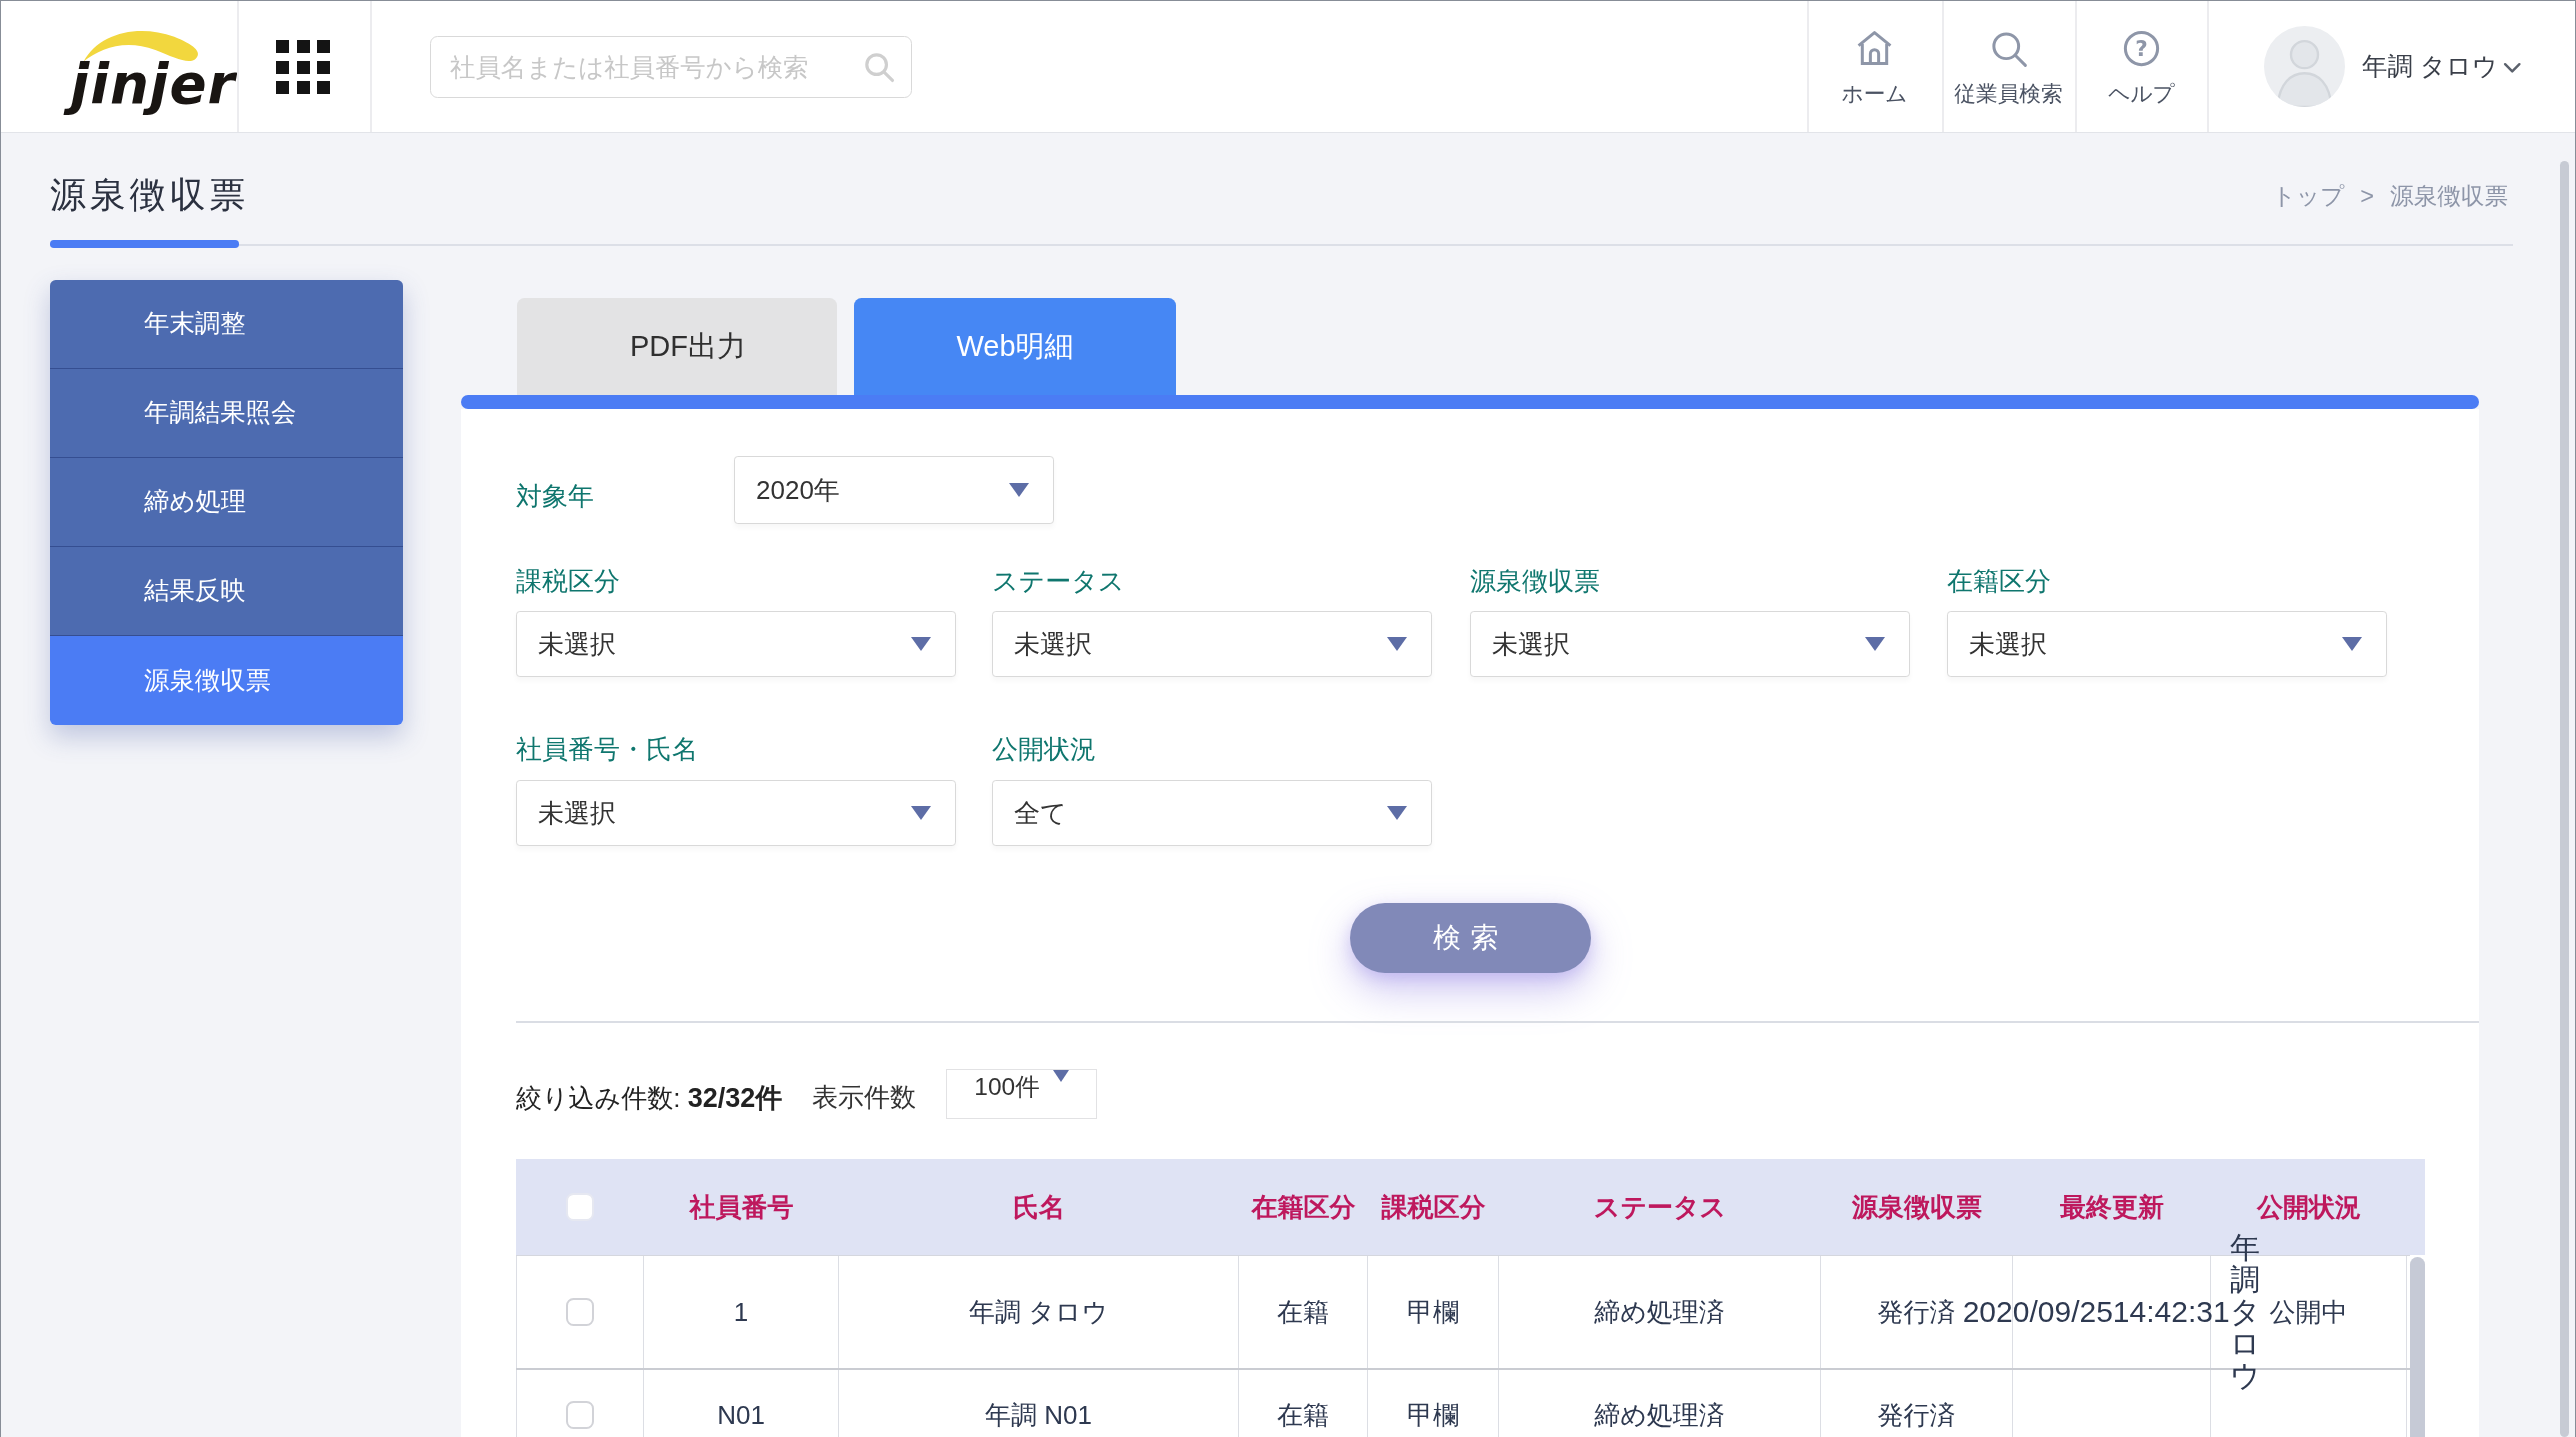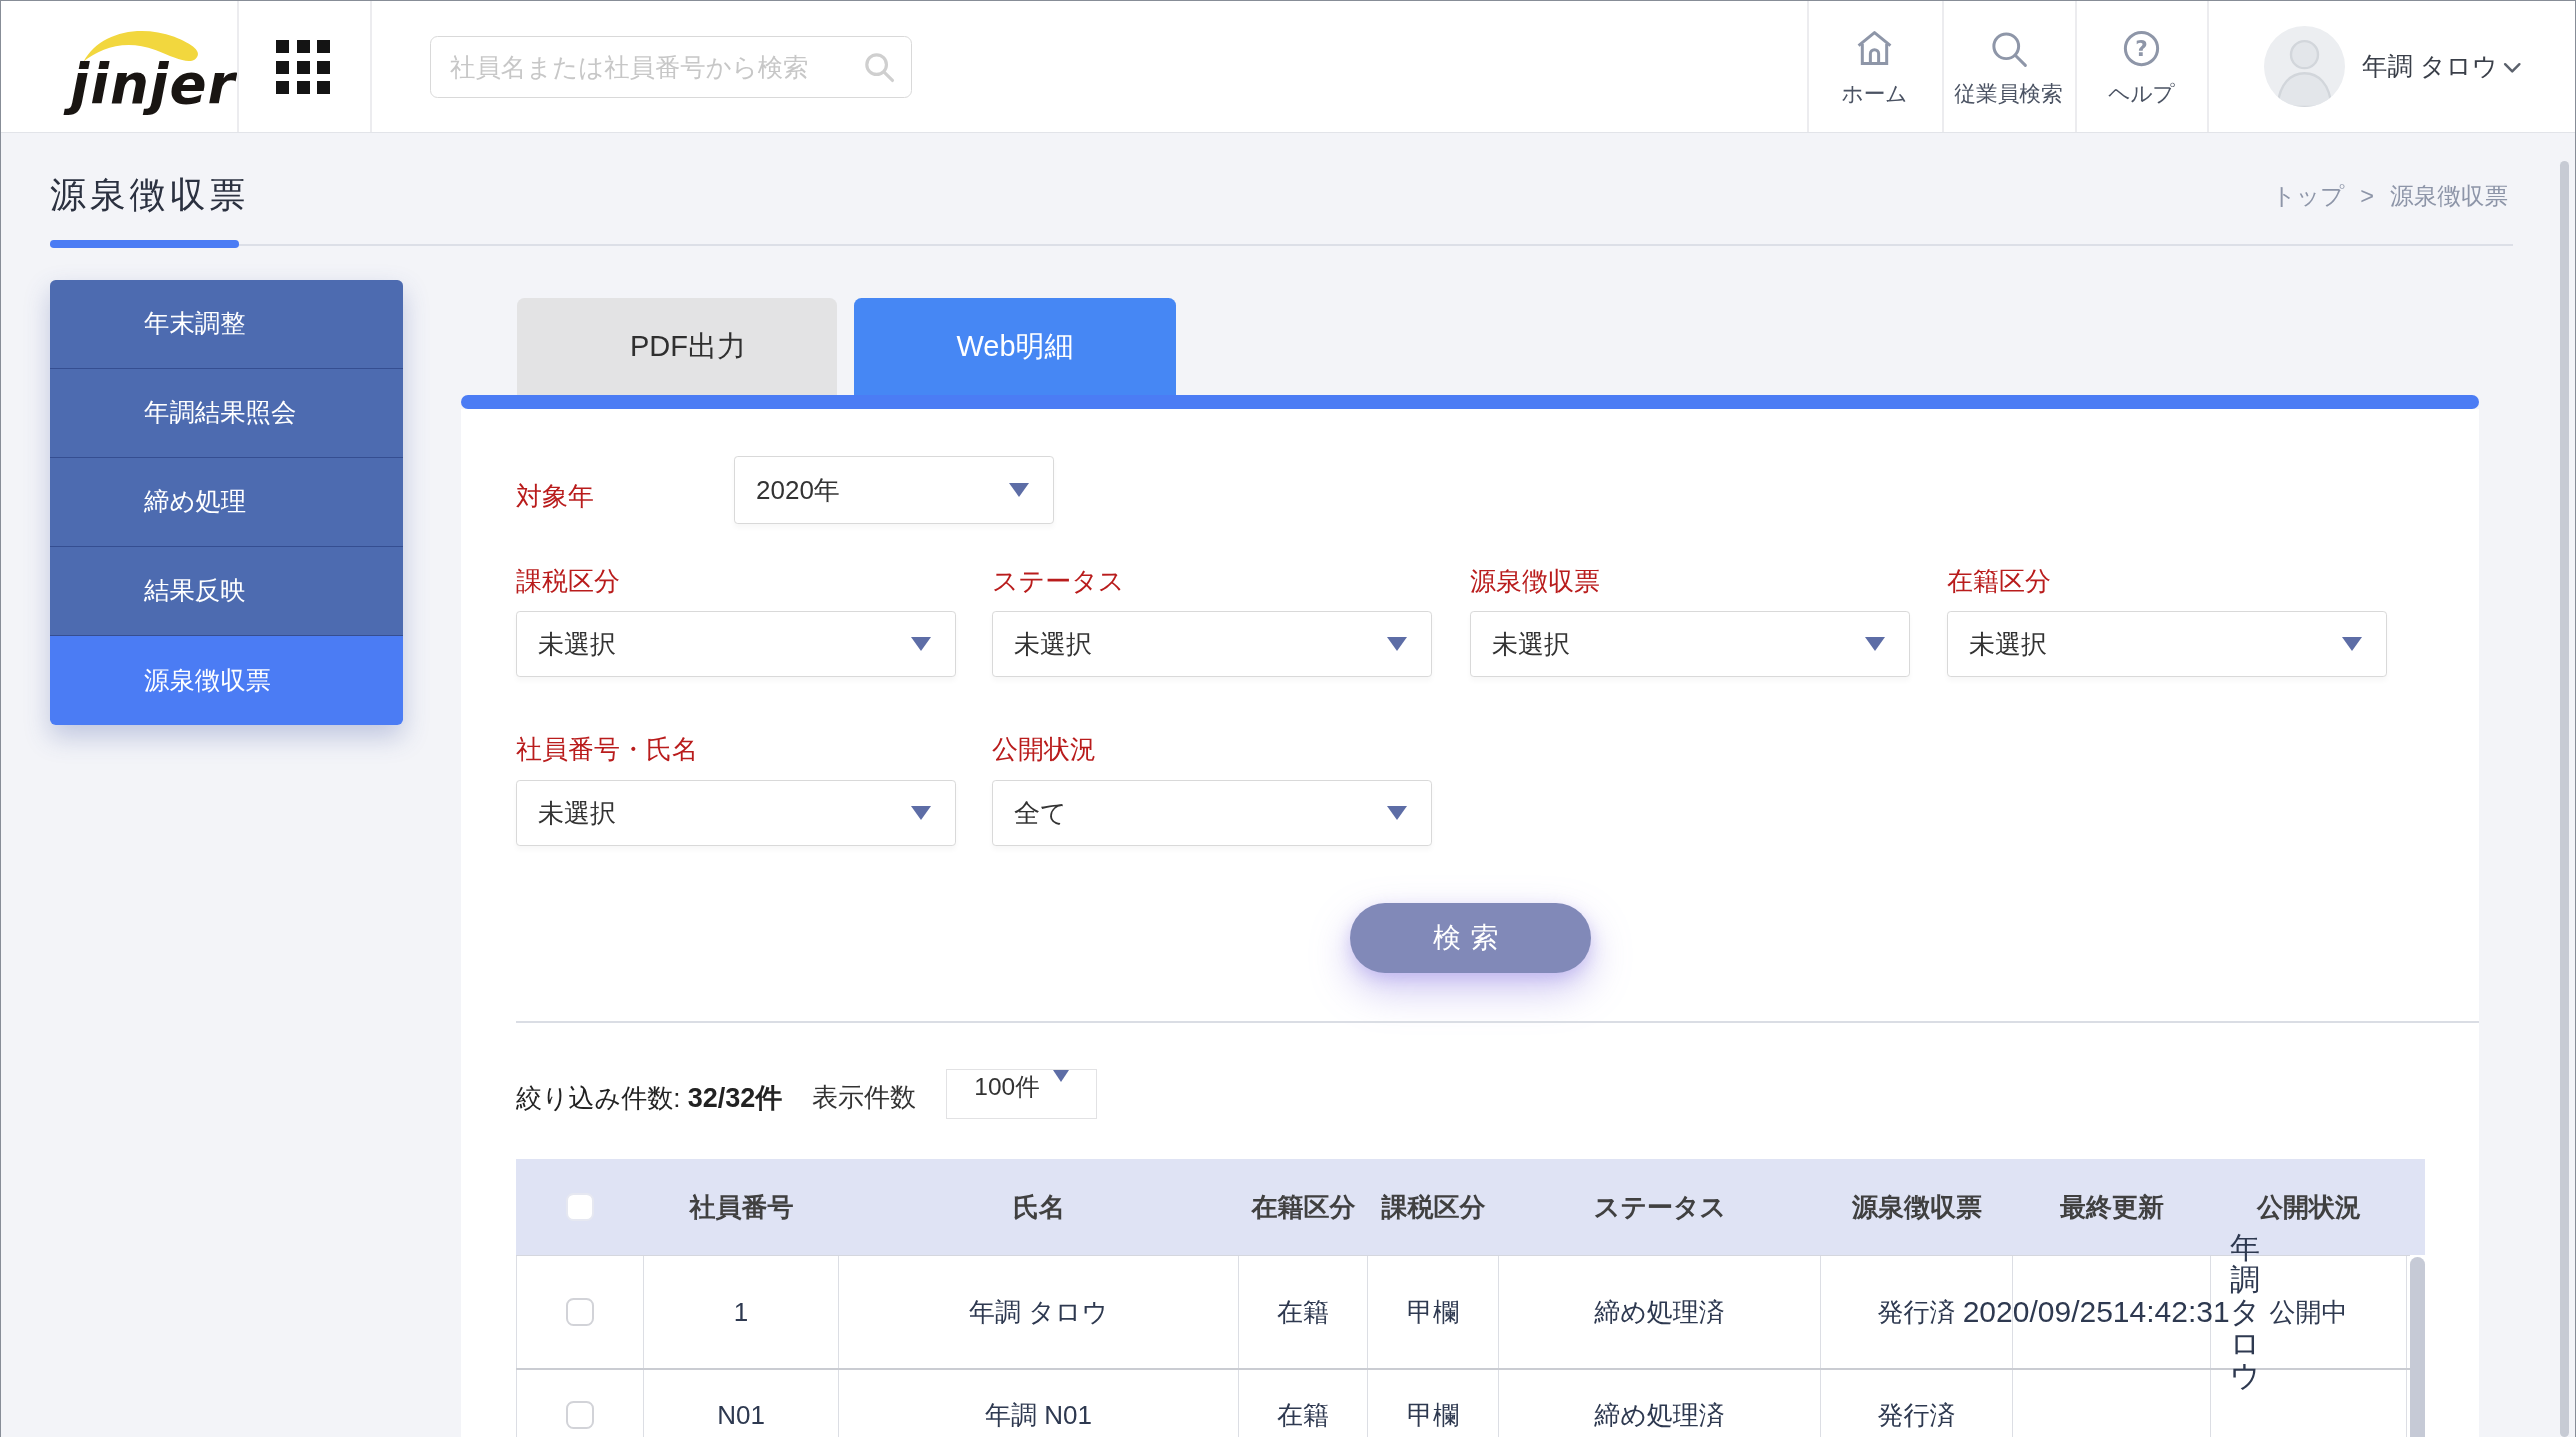--- a/index.html
+++ b/index.html
@@ -88,21 +88,21 @@
   .tab-indicator {
     position: absolute; left: 460px; top: 394px; width: 2018px; height: 14px;
     background: var(--brand-blue, #4b7cf4); border-radius: 7.5px;
   }
 
   
   .card {
     position: absolute; left: 460px; top: 408px; width: 2018px; height: 1030px;
     background: #fff; overflow: hidden;
   }
-  .field-label { position: absolute; font-size: 26px; color: #b91c1c; white-space: nowrap; }
+  .field-label { position: absolute; font-size: 26px; color: #0f766e; white-space: nowrap; }
   .select {
     position: absolute; height: 66px; background: #fff; border: 1.9px solid #d9d9d9;
     border-radius: 3.8px; display: flex; align-items: center; justify-content: space-between;
     padding: 0 24.5px 0 21px; font-size: 26px; color: #333; cursor: pointer;
     box-shadow: 0 3.8px 5.7px rgba(0,0,0,0.03);
     gap: 44px;
   }
   .caret {
     width: 0; height: 0; border-left: 10.4px solid transparent;
     border-right: 10.4px solid transparent; border-top: 14px solid #5d6da6;
@@ -123,21 +123,21 @@
     position: absolute; left: 485px; top: 660px; width: 151px; height: 50px;
     border: 1.9px solid #e2e2e4; background: #fff; display: flex; align-items: flex-start;
     justify-content: center; gap: 13px; font-size: 24.5px; color: #333; cursor: pointer;
   }
 
   
   .table { position: absolute; left: 55px; top: 750px; width: 1909px; }
   .thead {
     display: flex; align-items: center; height: 96px;
     background: var(--table-header-bg, #dfe3f4);
-    font-size: 26px; font-weight: 600; color: #404040;
+    font-size: 26px; font-weight: 600; color: #be185d;
   }
   .th, .td { display: flex; align-items: center; justify-content: center; text-align: center; }
   .c0 { width: 128px; } .c1 { width: 195px; } .c2 { width: 400px; }
   .c3 { width: 129px; } .c4 { width: 131px; } .c5 { width: 322px; }
   .c6 { width: 192px; } .c7 { width: 198px; } .c8 { width: 196px; }
   .trow {
     display: flex; align-items: stretch; width: 1894px; background: #fff;
     border-bottom: 2.8px solid #caccd2; font-size: 26px; color: #2e3950;
   }
   .trow.first { border-top: 1.9px solid #d5d7de; }

